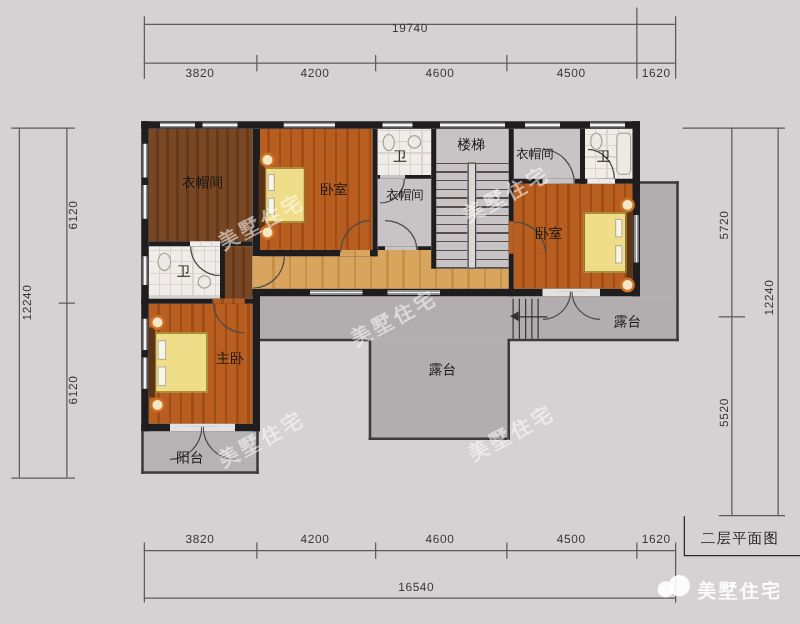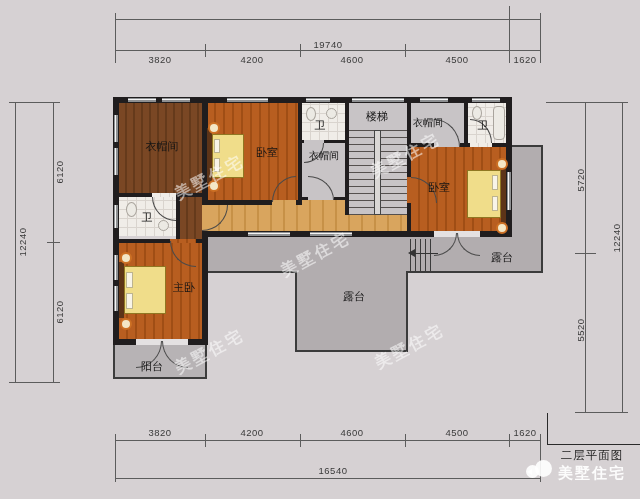--- a/index.html
+++ b/index.html
@@ -170,21 +170,21 @@
   <div class="lbl" style="left:377px;top:116px;">楼梯</div>
   <div class="lbl" style="left:428px;top:123px;font-size:10px;">衣帽间</div>
   <div class="lbl" style="left:483px;top:125px;">卫</div>
   <div class="lbl" style="left:439px;top:187px;">卧室</div>
   <div class="lbl" style="left:184px;top:287px;">主卧</div>
   <div class="lbl" style="left:152px;top:366px;">阳台</div>
   <div class="lbl" style="left:354px;top:296px;">露台</div>
   <div class="lbl" style="left:502px;top:257px;">露台</div>
 
   <div class="ln" style="left:115px;top:19px;width:425px;height:1px;"></div>
-  <div class="dim" style="left:328px;top:44px;">19740</div>
+  <div class="dim" style="left:328px;top:23px;">19740</div>
   <div class="ln" style="left:115px;top:50px;width:425px;height:1px;"></div>
   <div class="ln" style="left:115px;top:13px;width:1px;height:50px;"></div>
   <div class="ln" style="left:509px;top:6px;width:1px;height:57px;"></div>
   <div class="ln" style="left:540px;top:13px;width:1px;height:50px;"></div>
   <div class="ln" style="left:205px;top:44px;width:1px;height:13px;"></div>
   <div class="ln" style="left:300px;top:44px;width:1px;height:13px;"></div>
   <div class="ln" style="left:405px;top:44px;width:1px;height:13px;"></div>
   <div class="dim" style="left:160px;top:59px;">3820</div>
   <div class="dim" style="left:252px;top:59px;">4200</div>
   <div class="dim" style="left:352px;top:59px;">4600</div>
@@ -219,21 +219,21 @@
   <div class="ln" style="left:622px;top:102px;width:1px;height:310px;"></div>
   <div class="ln" style="left:546px;top:102px;width:82px;height:1px;"></div>
   <div class="ln" style="left:575px;top:253px;width:21px;height:1px;"></div>
   <div class="ln" style="left:575px;top:412px;width:53px;height:1px;"></div>
   <div class="dim dimv" style="left:580px;top:180px;">5720</div>
   <div class="dim dimv" style="left:580px;top:330px;">5520</div>
   <div class="dim dimv" style="left:616px;top:238px;">12240</div>
 
   <div class="ln" style="left:547px;top:413px;width:1px;height:31px;background:#2a2a2a;"></div>
   <div class="ln" style="left:547px;top:444px;width:93px;height:1px;background:#2a2a2a;"></div>
-  <div class="title-lbl" style="left:592px;top:431px;margin-top:24px;">二层平面图</div>
+  <div class="title-lbl" style="left:592px;top:431px;">二层平面图</div>
 
   <div class="wm" style="left:210px;top:178px;">美墅住宅</div>
   <div class="wm" style="left:406px;top:156px;">美墅住宅</div>
   <div class="wm" style="left:210px;top:352px;">美墅住宅</div>
   <div class="wm" style="left:316px;top:255px;">美墅住宅</div>
   <div class="wm" style="left:410px;top:347px;">美墅住宅</div>
 
   <div class="abs" style="left:524px;top:456px;width:30px;height:30px;">
     <div class="abs" style="left:2px;top:9px;width:13px;height:13px;border-radius:50%;background:rgba(255,255,255,.9);"></div>
     <div class="abs" style="left:11px;top:4px;width:17px;height:17px;border-radius:50%;background:rgba(255,255,255,.9);"></div>

